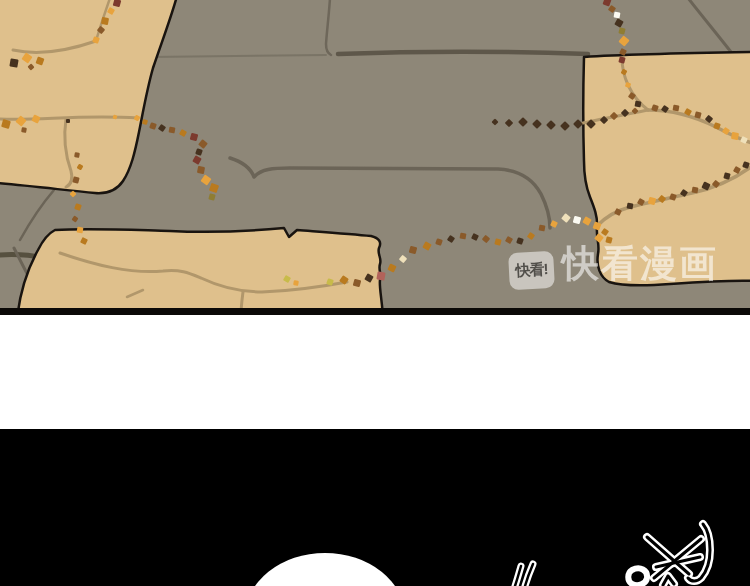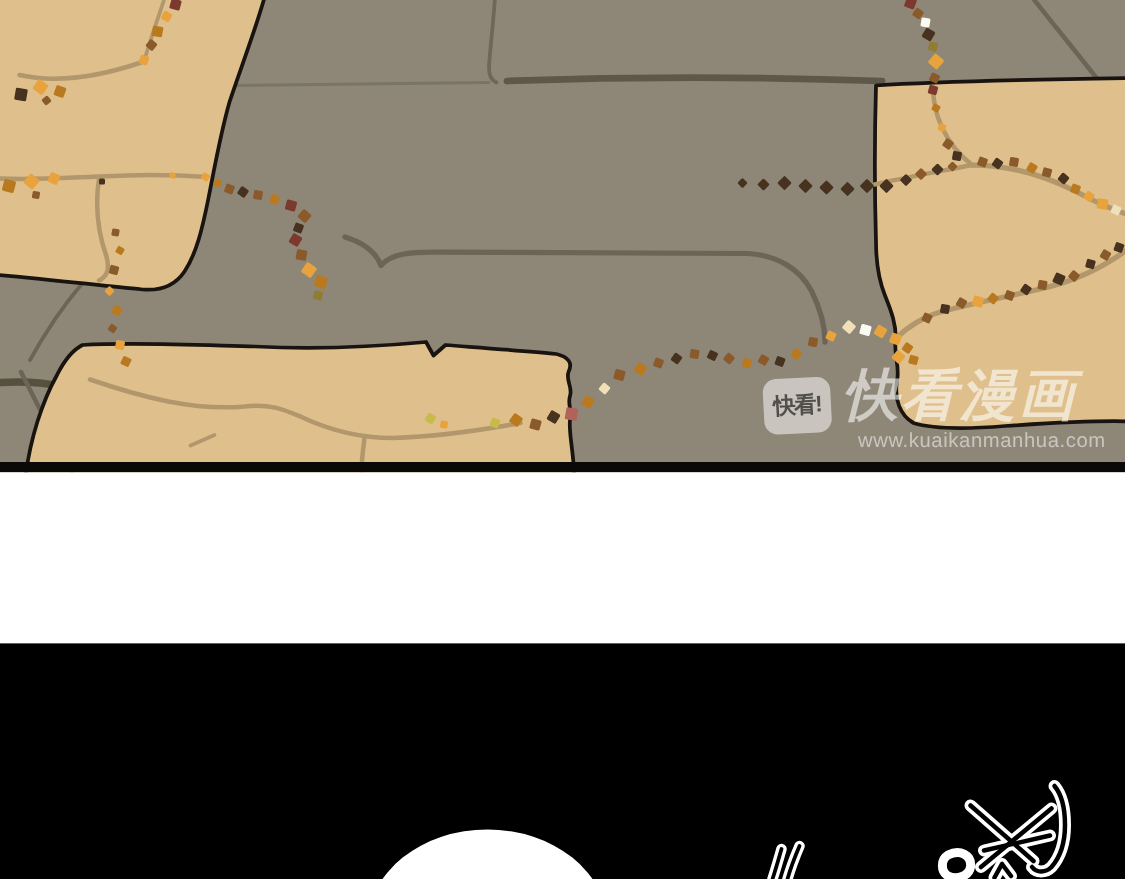--- a/index.html
+++ b/index.html
@@ -8,21 +8,21 @@
   #panel{position:absolute;left:0;top:0;width:750px;height:315px;overflow:hidden;}
   #panel svg{display:block;}
   #watermark{position:absolute;left:505px;top:244px;width:245px;height:64px;pointer-events:none;}
   #wm-logo{position:absolute;left:4px;top:8px;width:45px;height:37px;
            background:rgba(255,255,255,0.52);border-radius:9px;
            display:flex;align-items:center;justify-content:center;
            transform:rotate(-3deg);}
   #wm-logo span{color:rgba(60,58,54,0.85);font-weight:bold;font-size:15px;letter-spacing:-1px;}
   #wm-brand{position:absolute;left:57px;top:0px;width:185px;
             color:rgba(255,255,255,0.58);font-weight:bold;font-size:37px;
-            letter-spacing:2px;line-height:40px;white-space:nowrap;font-style:italic;}
+            letter-spacing:2px;line-height:40px;white-space:nowrap;}
   #wm-url{position:absolute;left:67px;top:42px;color:rgba(255,255,255,0.52);
           font-size:13.5px;letter-spacing:0.4px;white-space:nowrap;}
   #gap{position:absolute;left:0;top:315px;width:750px;height:114px;background:#ffffff;}
   #blackpanel{position:absolute;left:0;top:429px;width:750px;height:157px;background:#000;}
 </style>
 </head>
 <body>
 
 <div id="stage">
 
@@ -188,21 +188,20 @@
         </g>
 
       <rect x="0" y="308" width="750" height="7" fill="#0b0907"></rect>
     </svg>
 
     <div id="watermark">
       <div id="wm-logo">
         <span>快看!</span>
       </div>
       <div id="wm-brand">快看漫画</div>
-      <div id="wm-url">www.kuaikanmanhua.com</div>
     </div>
   </div>
 
   <div id="gap"></div>
 
   <div id="blackpanel">
     <svg width="750" height="157" viewBox="0 0 157" style="width:750px;height:157px">
       <rect x="0" y="0" width="750" height="157" fill="#000000"></rect>
       <ellipse cx="325" cy="188" rx="80" ry="64" fill="#ffffff"></ellipse>
 

